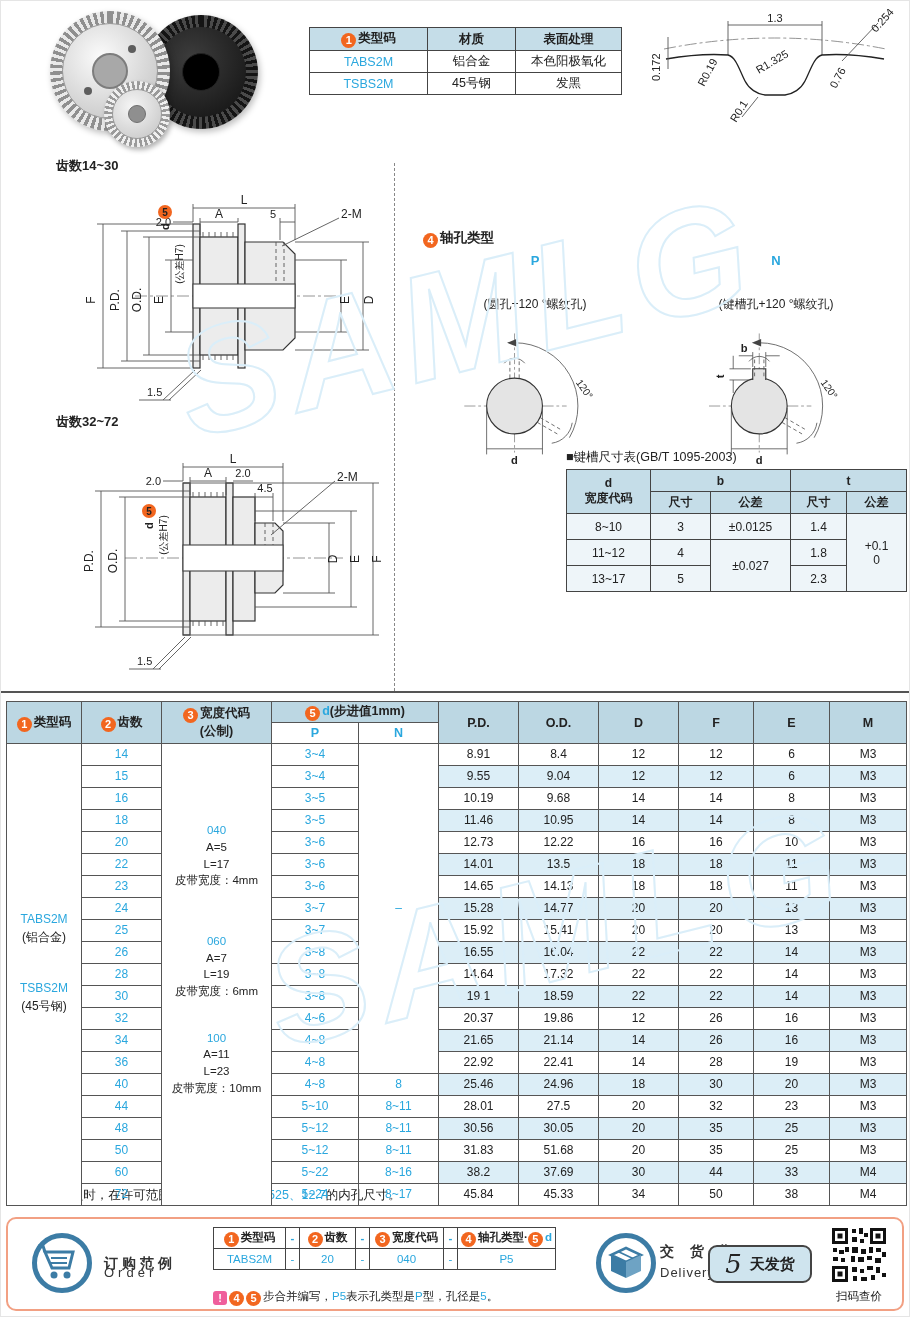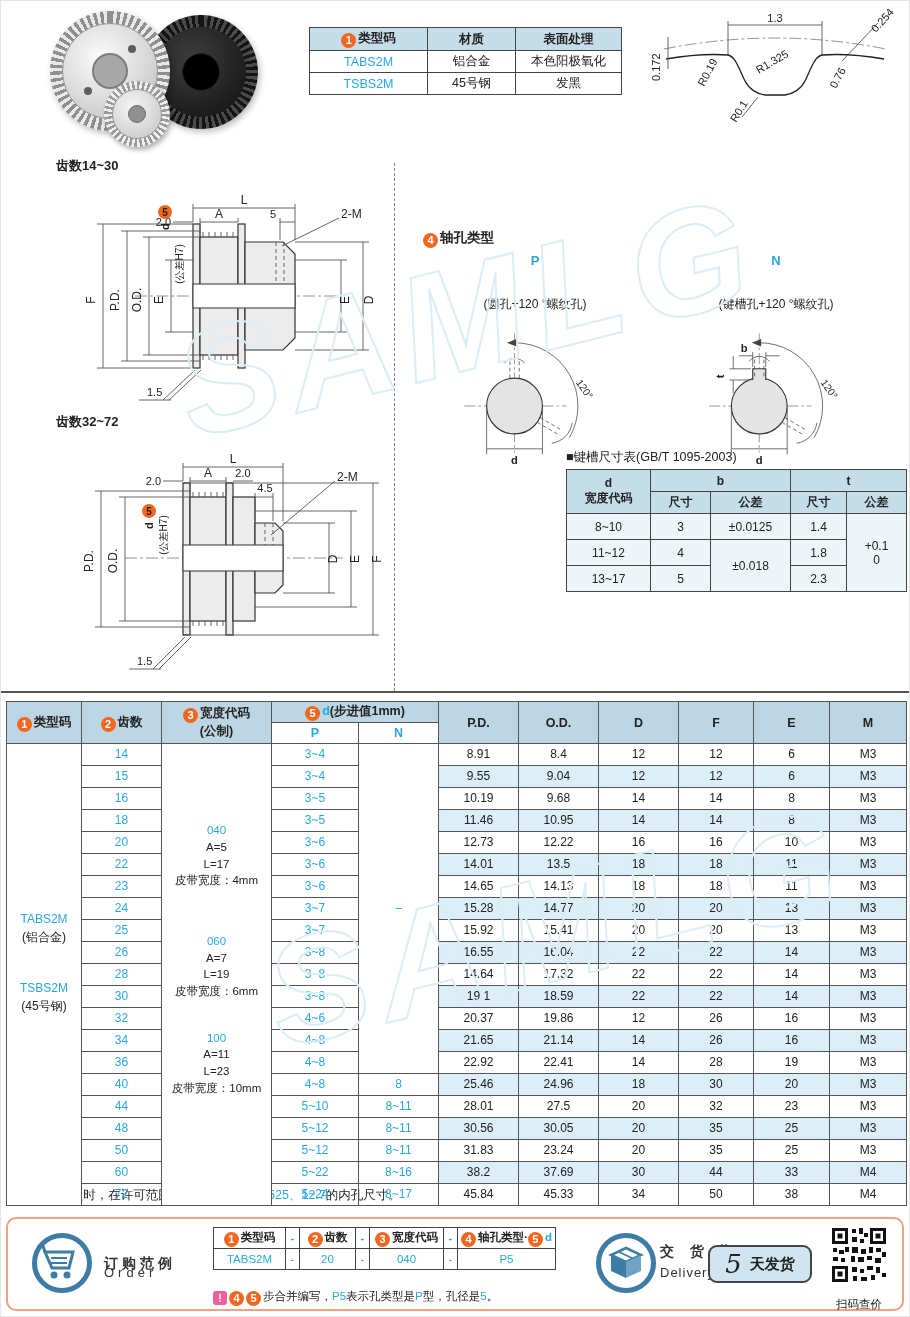--- a/index.html
+++ b/index.html
@@ -79,21 +79,21 @@
   .ob-sub{position:absolute;font-size:13px;letter-spacing:4px;color:#333;}
   .order-table{position:absolute;left:205px;top:8px;border-collapse:collapse;table-layout:fixed;background:#fff;}
   .order-table th,.order-table td{border:1px solid #444;font-size:11.5px;text-align:center;padding:0;height:20px;}
   .order-table th{font-weight:bold;}
   .order-note{position:absolute;left:205px;top:70px;font-size:11.5px;white-space:nowrap;}
   .days-box{position:absolute;left:700px;top:26px;width:104px;height:38px;background:#cfe4ee;border:2px solid #444;border-radius:9px;
             display:flex;align-items:center;justify-content:center;gap:8px;box-sizing:border-box;}
   .days-num{font-family:"DejaVu Serif","Liberation Serif",serif;font-style:italic;font-size:26px;}
   .days-unit{font-size:15px;font-weight:bold;}
   .qr-wrap{position:absolute;left:820px;top:8px;width:62px;text-align:center;}
-  .qr-cap{font-size:11.5px;margin-top:10px;}
+  .qr-cap{font-size:11.5px;margin-top:2px;}
 </style>
 </head>
 <body>
 
 <div class="page">
 
   <div class="wm" style="left:170px;top:230px;">SAMLG</div>
   <div class="wm" style="left:260px;top:840px;">SAMLG</div>
 
   <div class="photo">
@@ -333,21 +333,21 @@
     <tr>
       <td>8~10</td>
           <td>3</td>
       <td>±0.0125</td>
           <td>1.4</td>
       <td rowspan="3"><span>+0.1</span><br><span>0</span></td>
     </tr>
     <tr>
       <td>11~12</td>
           <td>4</td>
-      <td rowspan="2">±0.018</td>
+      <td rowspan="2">±0.027</td>
       <td>1.8</td>
     </tr>
     <tr>
       <td>13~17</td>
           <td>5</td>
       <td>2.3</td>
     </tr>
   </tbody>
     </table>
 
@@ -596,21 +596,21 @@
           <td class="num">20</td>
           <td class="num">35</td>
           <td class="num">25</td>
           <td class="num">M3</td>
         </tr>
         <tr>
           <td class="c-b">50</td>
           <td class="c-b">5~12</td>
           <td class="c-b">8~11</td>
           <td class="num">31.83</td>
-          <td class="num">23.24</td>
+          <td class="num">51.68</td>
           <td class="num">20</td>
           <td class="num">35</td>
           <td class="num">25</td>
           <td class="num">M3</td>
         </tr>
         <tr class="alt">
           <td class="c-b">60</td>
           <td class="c-b">5~22</td>
           <td class="c-b">8~16</td>
           <td class="num">38.2</td>

